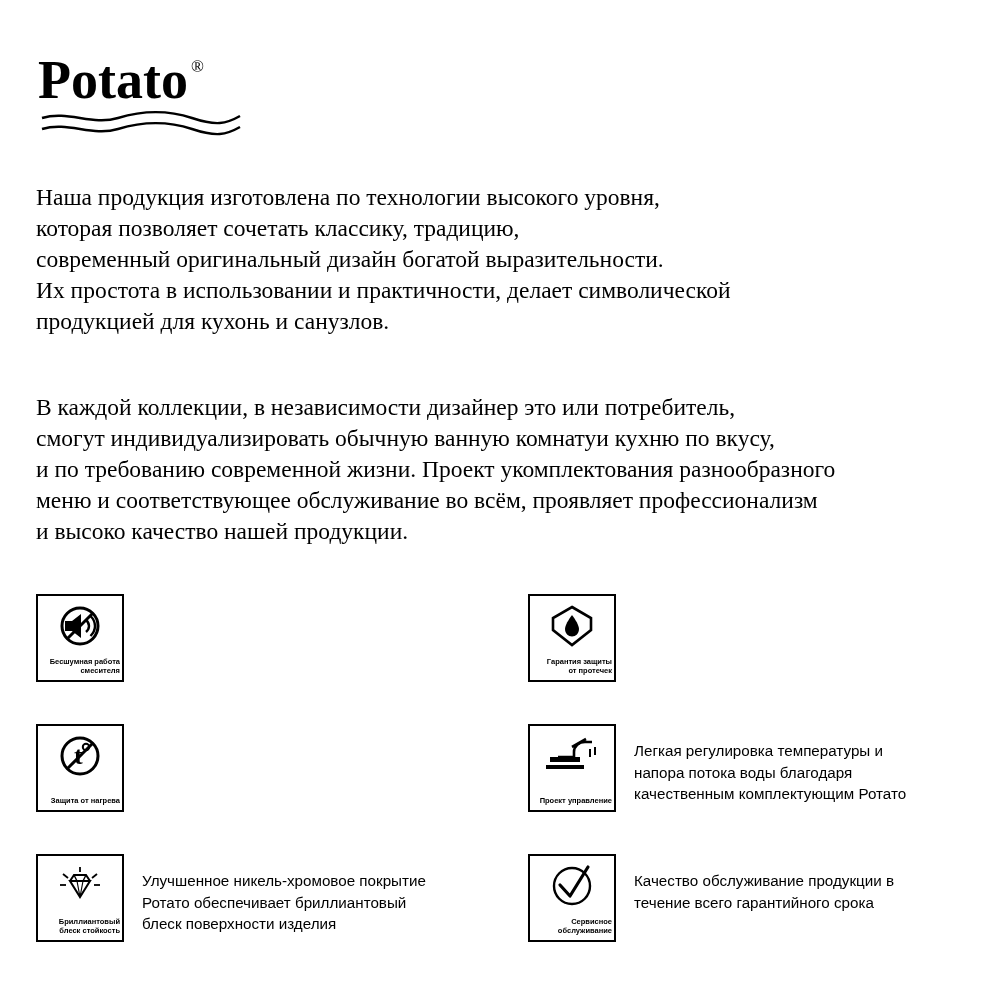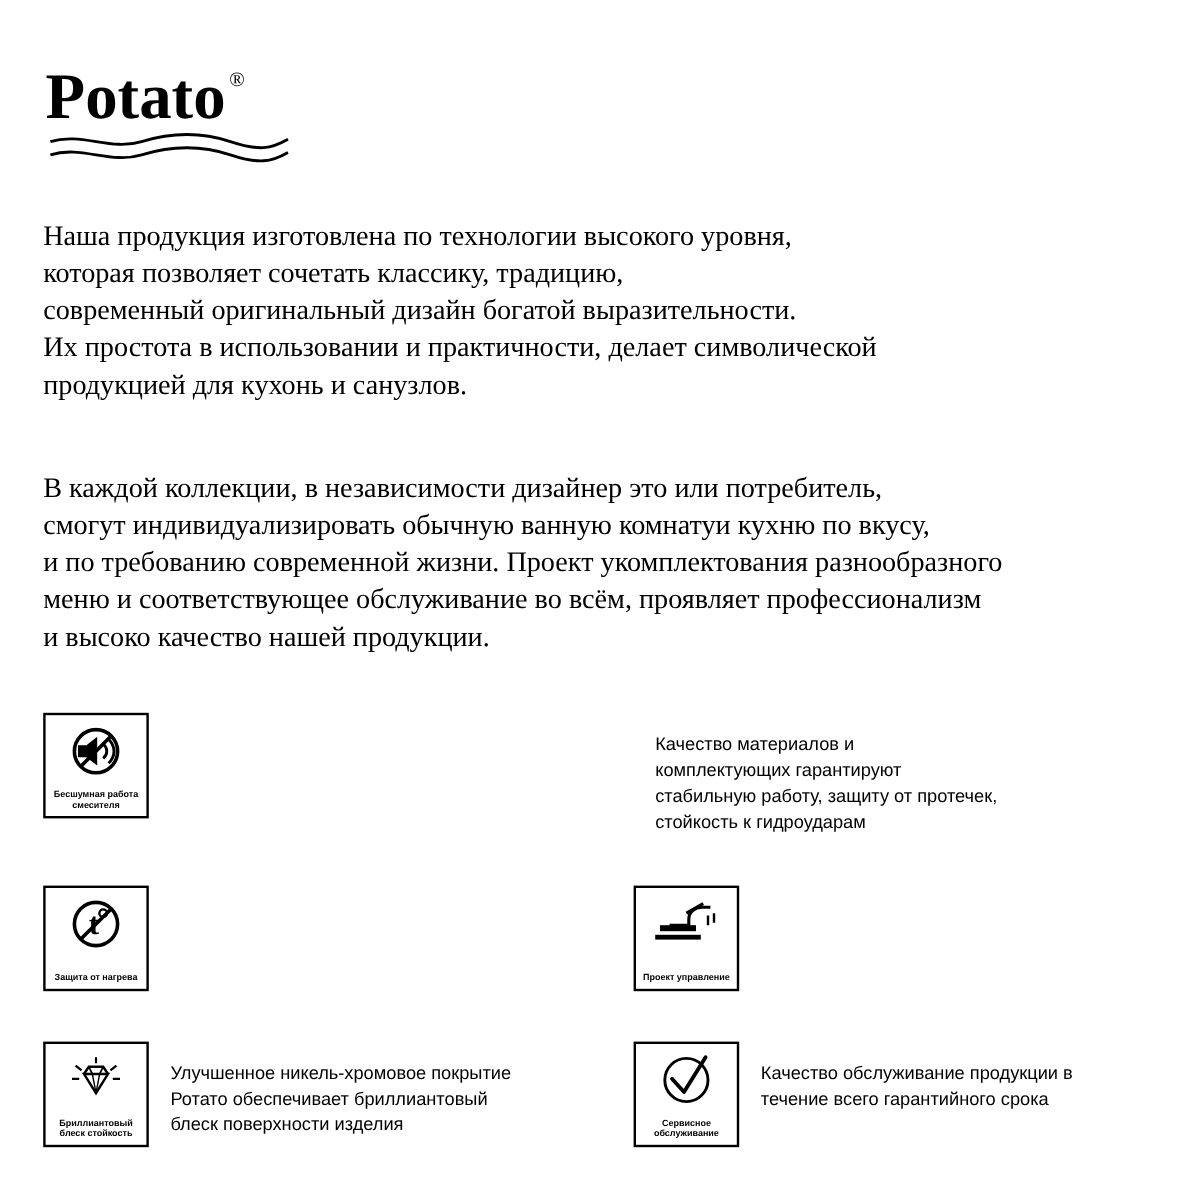--- a/index.html
+++ b/index.html
@@ -104,21 +104,21 @@
     height: 46px;
     display: flex;
     align-items: center;
     justify-content: center;
   }
   .icon-caption {
     position: absolute;
     bottom: 5px;
     left: 2px;
     right: 2px;
-    text-align: center;
+    text-align: right;
     font-family: "Liberation Sans", sans-serif;
     font-size: 7.5px;
     line-height: 9px;
     font-weight: bold;
     white-space: pre-line;
   }
   .feat-text {
     margin-left: 18px;
     font-family: "Liberation Sans", sans-serif;
     font-size: 15.2px;
@@ -171,24 +171,30 @@
               <circle cx="23" cy="20" r="18" fill="none" stroke="#000" stroke-width="3"></circle>
               <line x1="10" y1="33" x2="36" y2="7" stroke="#000" stroke-width="3"></line>
             </svg>
           </div>
           <div class="icon-caption">Бесшумная работа
 смесителя</div>
         </div>
       </div>
 
       <div class="feat feat-right">
-        <div class="feat-text">Качество материалов и
-комплектующих гарантируют
-стабильную работу, защиту от протечек,
-стойкость к гидроударам</div>
+        <div class="icon-box">
+          <div class="icon-art">
+            <svg width="46" height="44" viewBox="0 0 46 44" xmlns="http://www.w3.org/2000/svg">
+              <path d="M23 3 L42 14 V26 L23 41 L4 26 V14 Z" fill="none" stroke="#000" stroke-width="2.6"></path>
+              <path d="M23 11 C23 11, 30 20, 30 25 C30 29.5, 26.8 32.5, 23 32.5 C19.2 32.5, 16 29.5, 16 25 C16 20, 23 11, 23 11 Z" fill="#000"></path>
+            </svg>
+          </div>
+          <div class="icon-caption">Гарантия защиты
+от протечек</div>
+        </div>
       </div>
 
     </div>
 
     <div class="row-gap"></div>
 
     <div class="feat-row">
 
       <div class="feat feat-left">
         <div class="icon-box">
@@ -211,20 +217,23 @@
               <path d="M14 22 H30 V17 C30 11, 35 7, 41 7 H48" fill="none" stroke="#000" stroke-width="2.6"></path>
               <path d="M28 12 L42 4" fill="none" stroke="#000" stroke-width="2.6"></path>
               <rect x="6" y="22" width="30" height="5" fill="#000"></rect>
               <rect x="2" y="30" width="38" height="4" fill="#000"></rect>
               <line x1="46" y1="14" x2="46" y2="22" stroke="#000" stroke-width="2"></line>
               <line x1="51" y1="12" x2="51" y2="20" stroke="#000" stroke-width="2"></line>
             </svg>
           </div>
           <div class="icon-caption">Проект управление</div>
         </div>
+        <div class="feat-text">Легкая регулировка температуры и
+напора потока воды благодаря
+качественным  комплектующим Ротато</div>
       </div>
 
     </div>
 
     <div class="row-gap"></div>
 
     <div class="feat-row">
 
       <div class="feat feat-left">
         <div class="icon-box">

